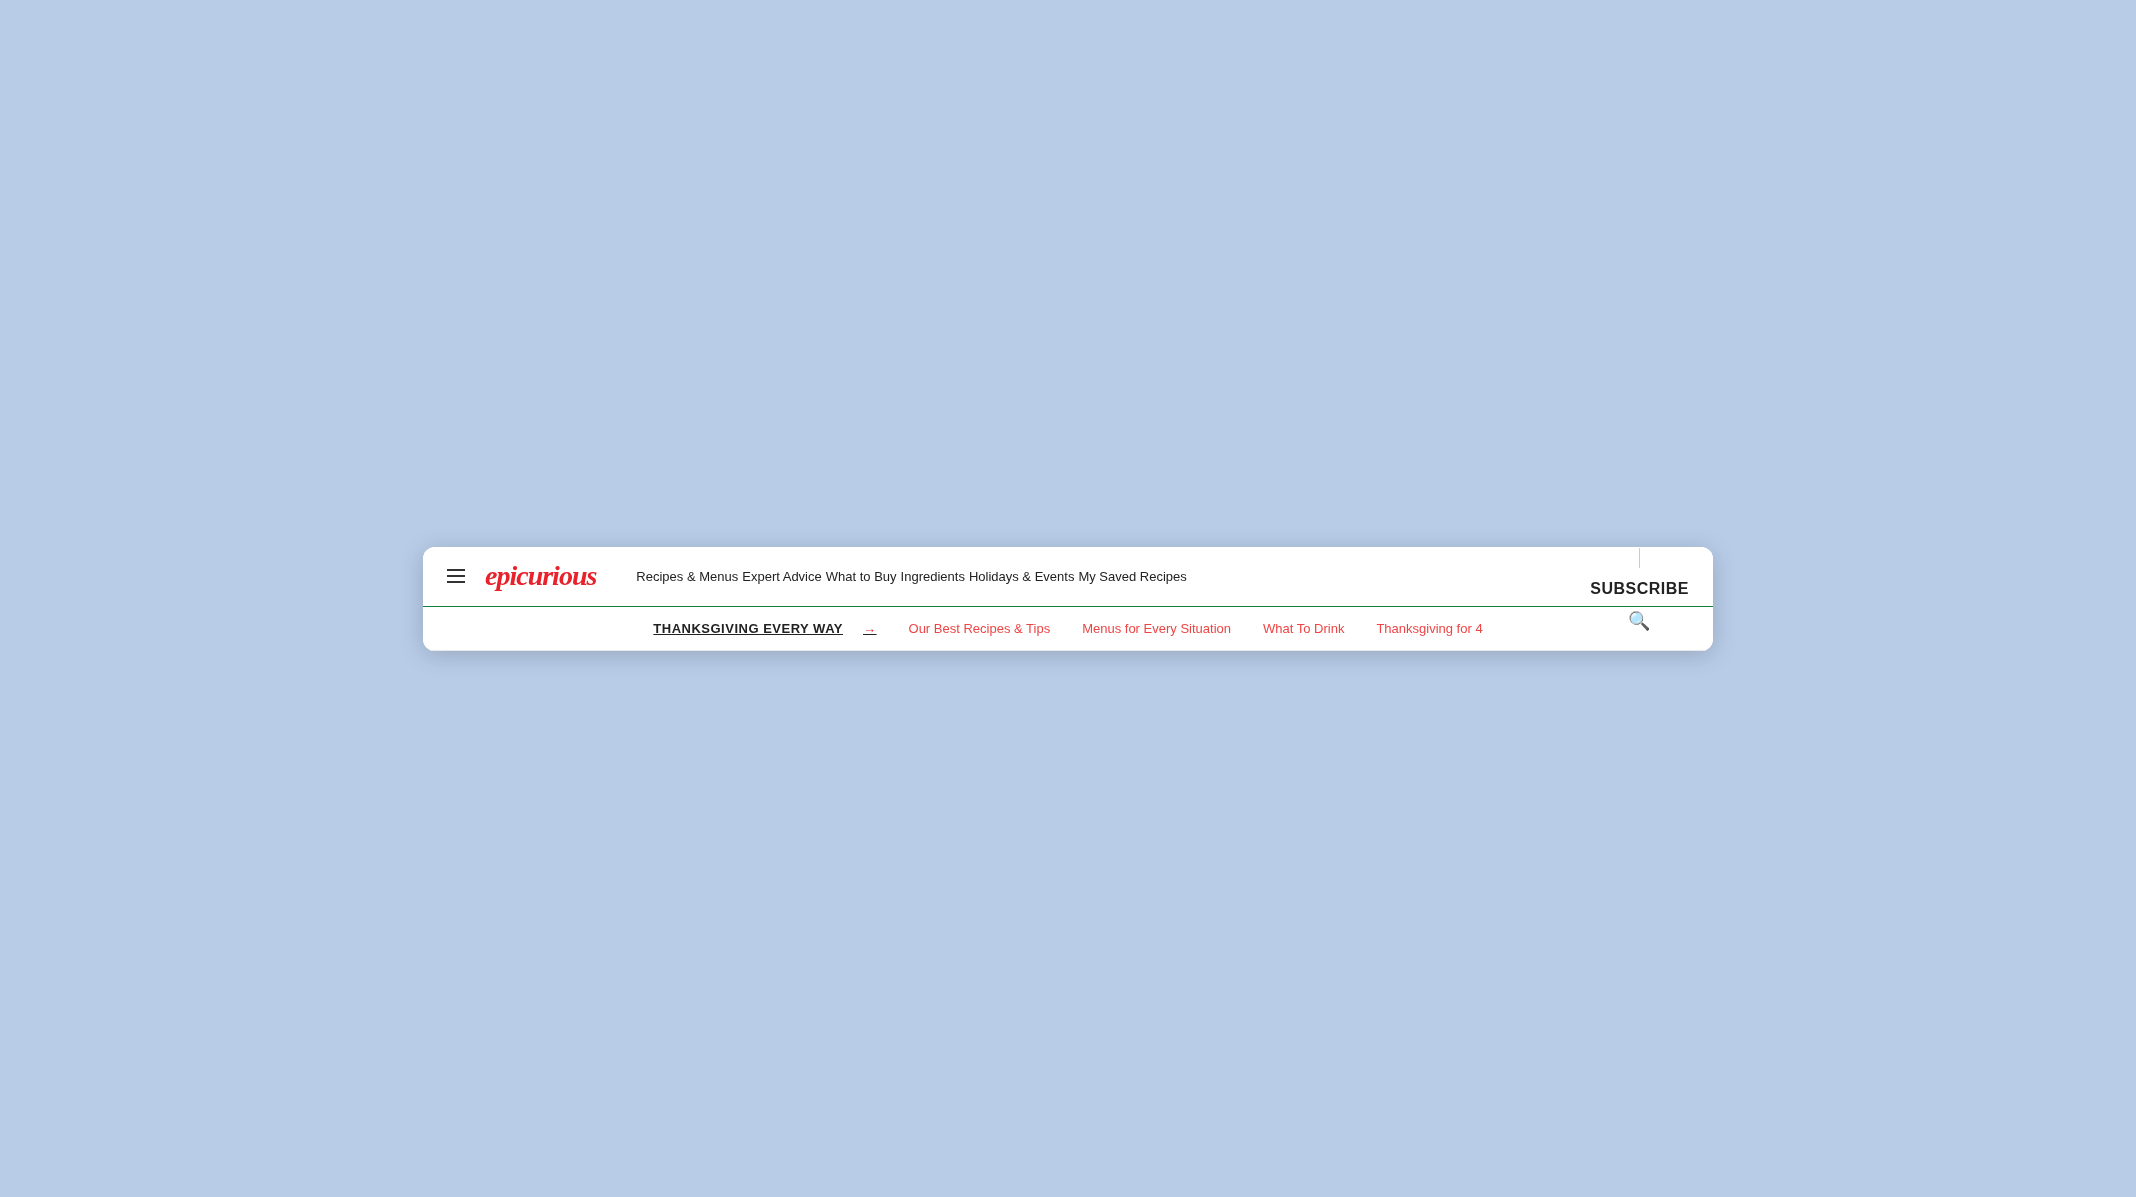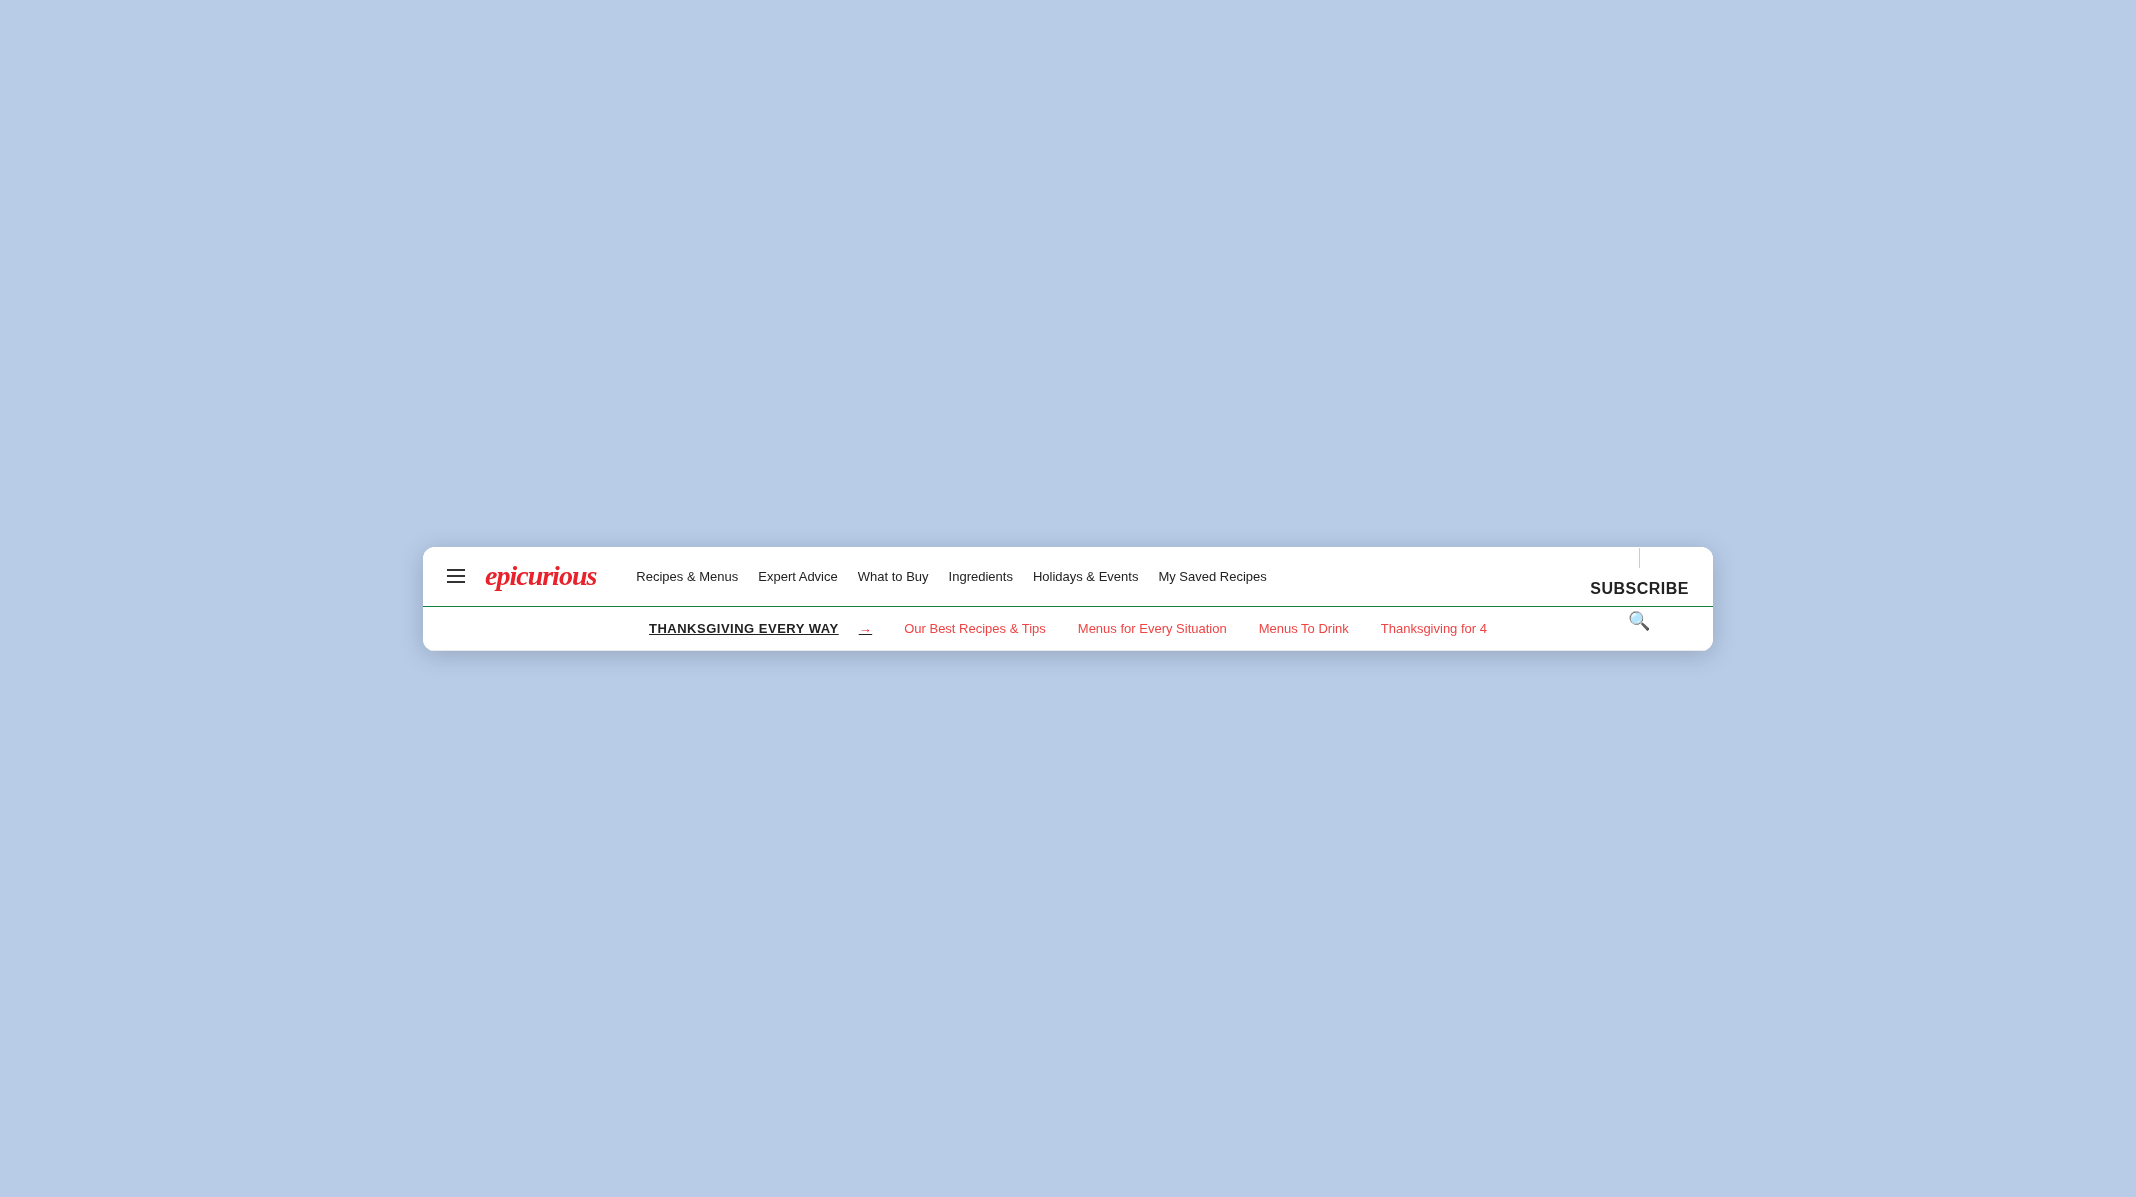--- a/index.html
+++ b/index.html
@@ -49,21 +49,21 @@
       font-size: 28px;
       font-weight: 900;
       color: #e8212a;
       letter-spacing: -1px;
       font-family: 'Georgia', serif;
       font-style: italic;
     }
     .nav {
       display: flex;
       align-items: center;
-      gap: 20px;
+      gap: 4px;
       margin-left: 20px;
     }
     .nav a {
       text-decoration: none;
       color: #222;
       font-size: 13px;
       font-family: Arial, sans-serif;
       white-space: nowrap;
     }
     .header-right {
@@ -348,18 +348,18 @@
     </div>
   </header>
 
   <div class="subnav">
     <span class="subnav-highlight">
       <span>THANKSGIVING EVERY WAY</span>
       <span class="arrow">→</span>
     </span>
     <a class="subnav-link">Our Best Recipes &amp; Tips</a>
     <a class="subnav-link">Menus for Every Situation</a>
-    <a class="subnav-link">Menus To Drink</a>
+    <a class="subnav-link">What To Drink</a>
     <a class="subnav-link">Thanksgiving for 4</a>
   </div>
 
 
 </div>
 
 </body></html>

